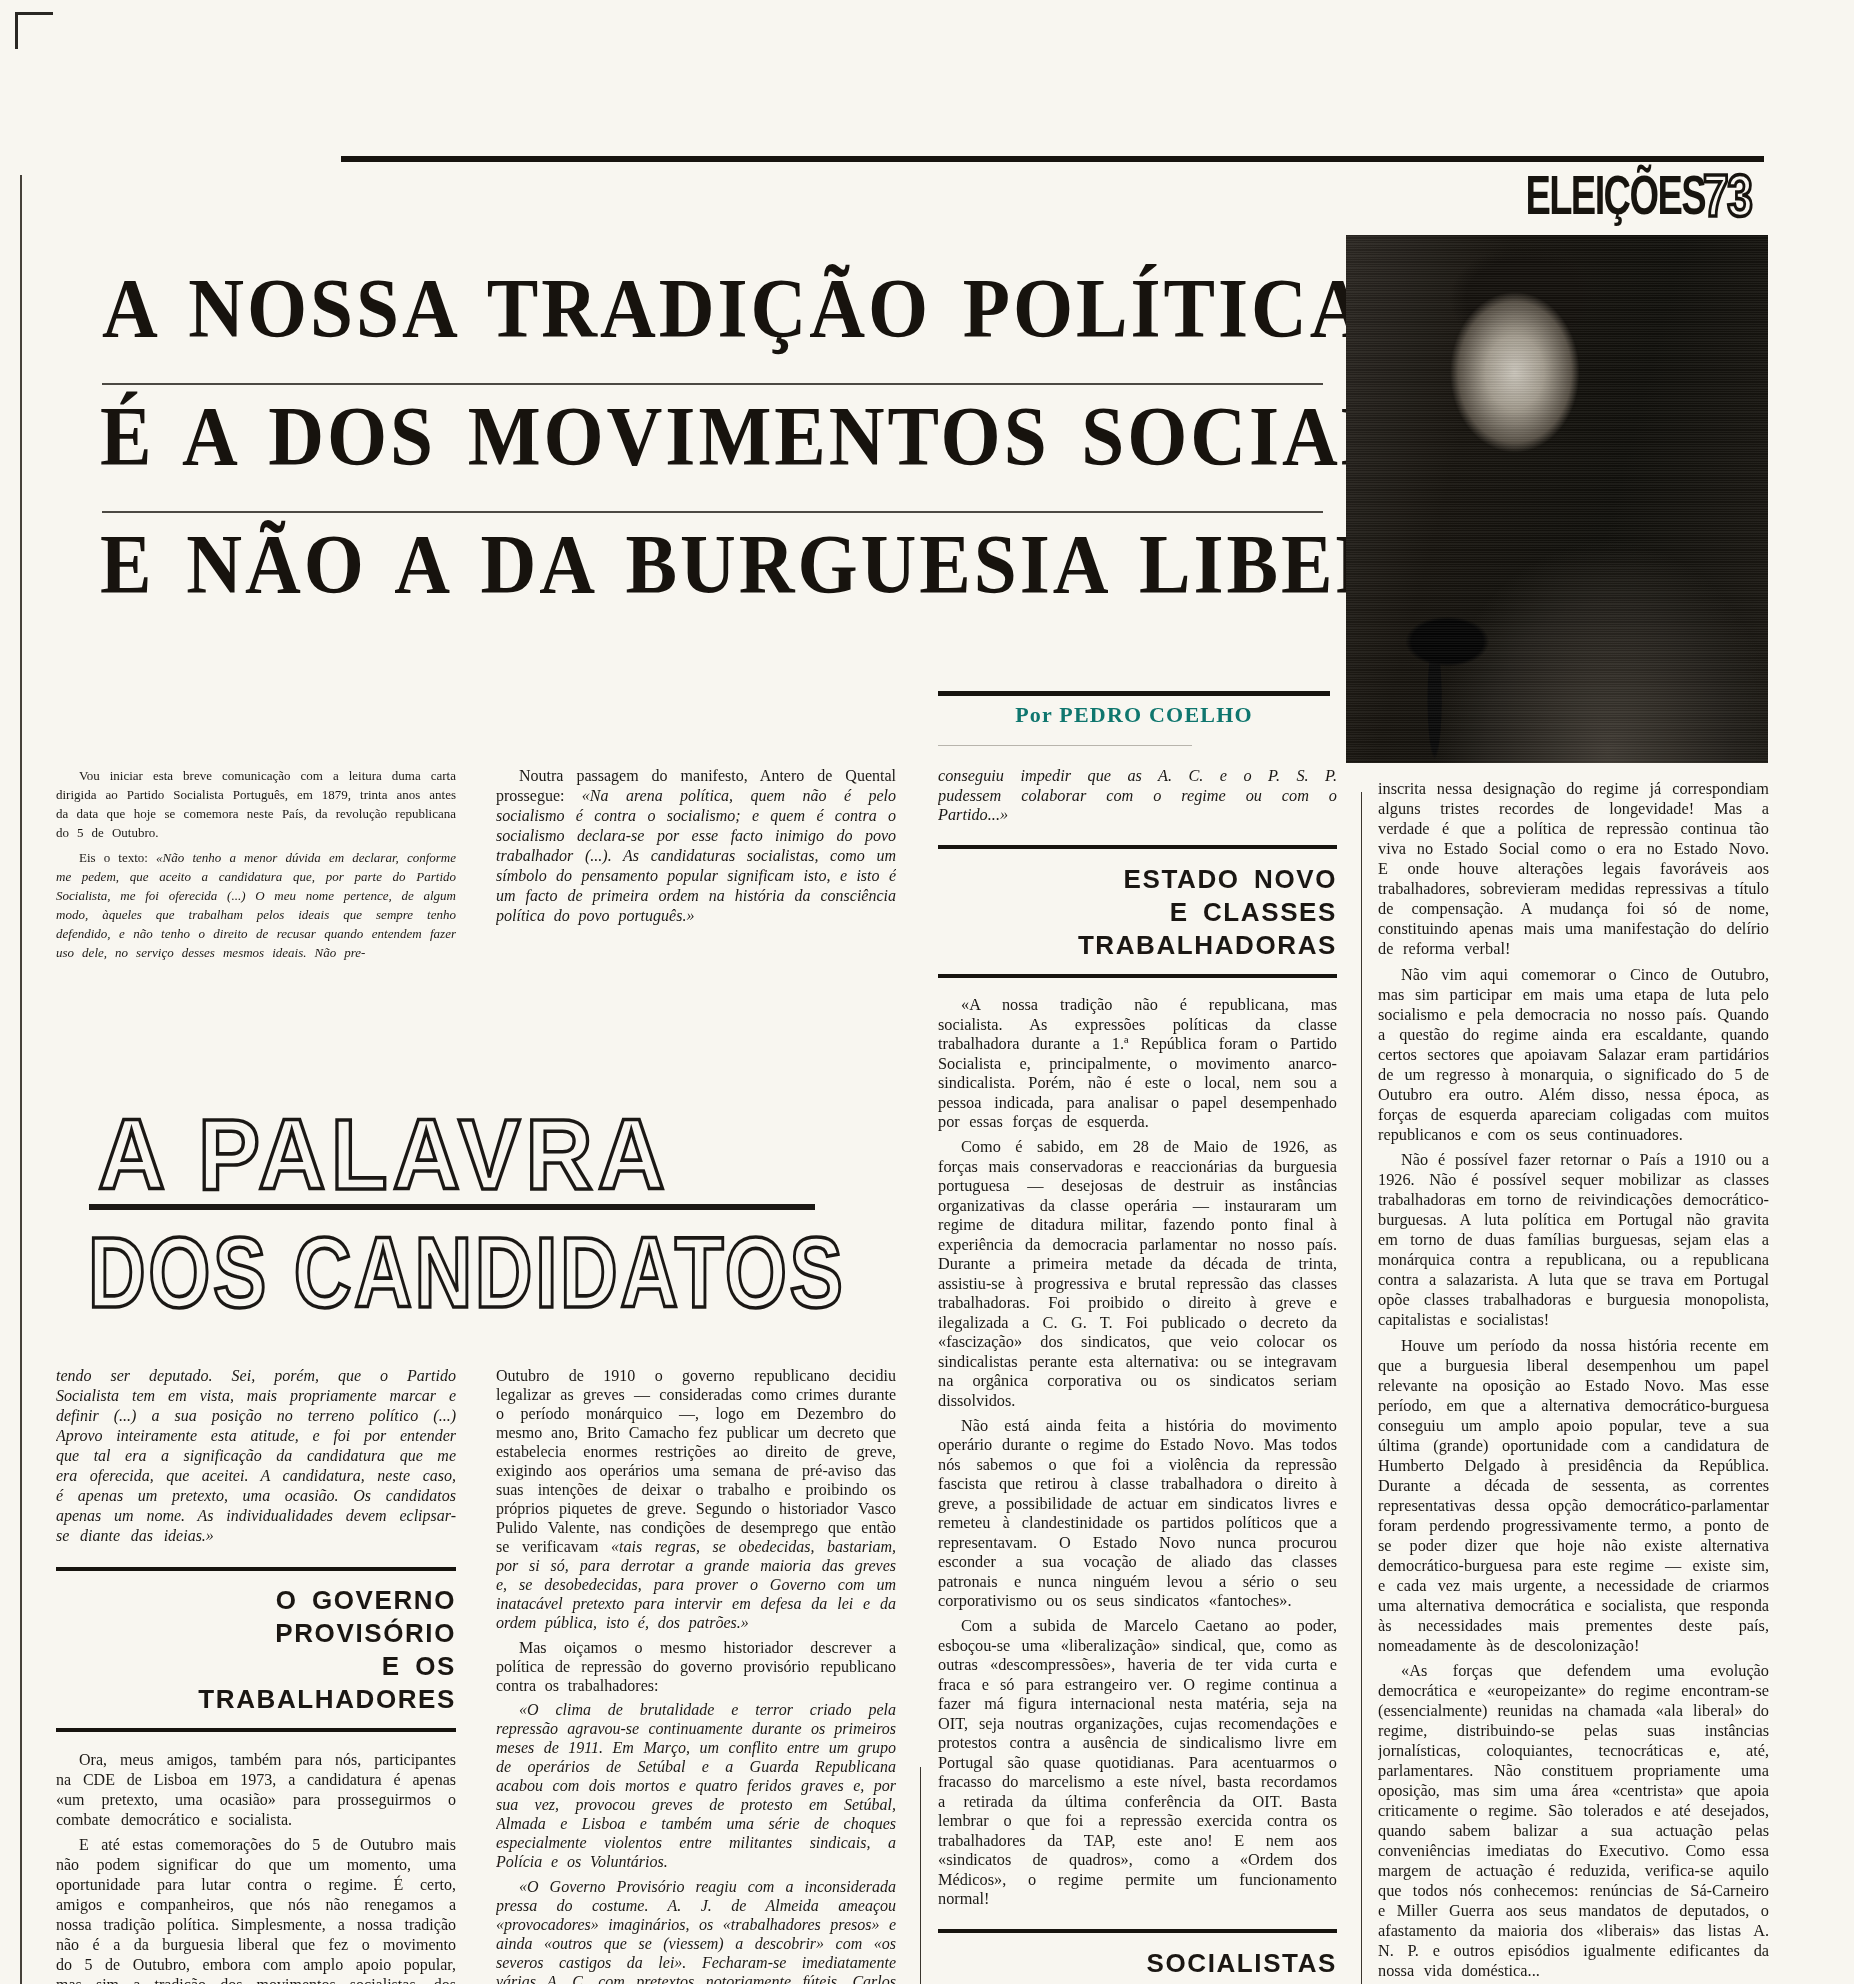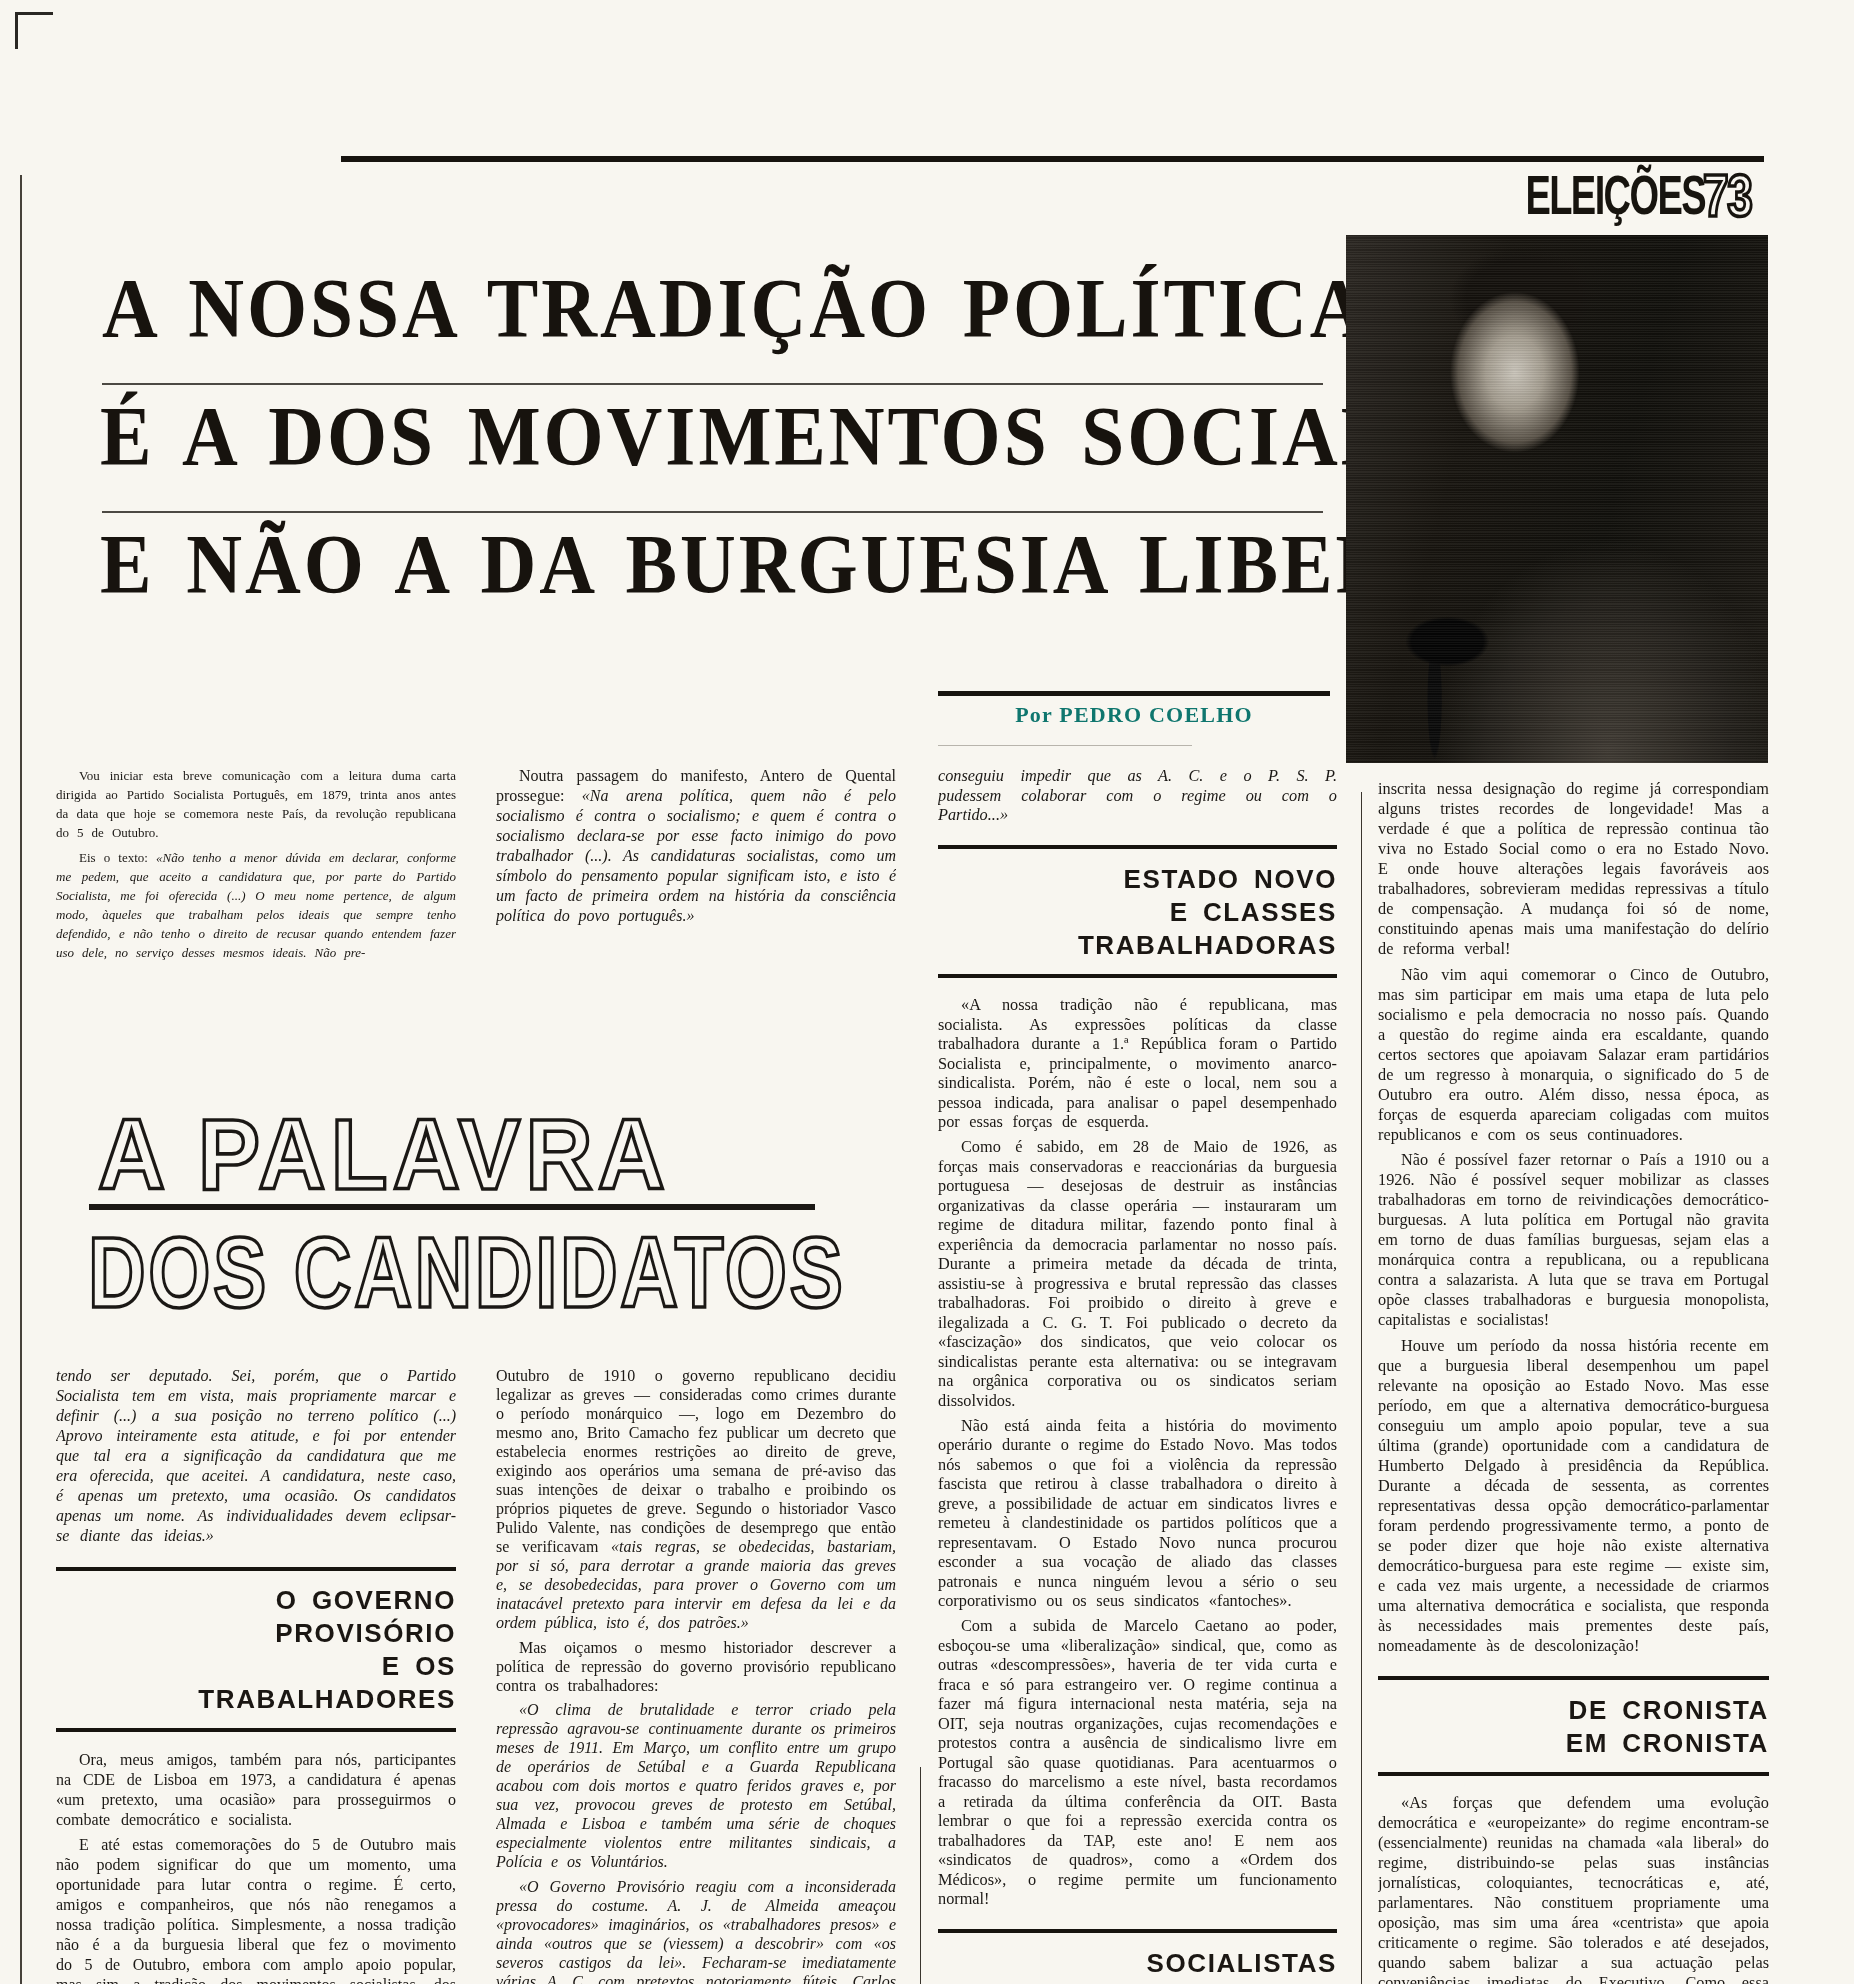--- a/index.html
+++ b/index.html
@@ -155,23 +155,19 @@
 
   </div>
 
 </div>
 
 <div class="col c4">
   <p class="noind">inscrita nessa designação do regime já correspondiam alguns tristes recordes de longevidade! Mas a verdade é que a política de repressão continua tão viva no Estado Social como o era no Estado Novo. E onde houve alterações legais favoráveis aos trabalhadores, sobrevieram medidas repressivas a título de compensação. A mudança foi só de nome, constituindo apenas mais uma manifestação do delírio de reforma verbal!</p>
   <p>Não vim aqui comemorar o Cinco de Outubro, mas sim participar em mais uma etapa de luta pelo socialismo e pela democracia no nosso país. Quando a questão do regime ainda era escaldante, quando certos sectores que apoiavam Salazar eram partidários de um regresso à monarquia, o significado do 5 de Outubro era outro. Além disso, nessa época, as forças de esquerda apareciam coligadas com muitos republicanos e com os seus continuadores.</p>
   <p>Não é possível fazer retornar o País a 1910 ou a 1926. Não é possível sequer mobilizar as classes trabalhadoras em torno de reivindicações democrático-burguesas. A luta política em Portugal não gravita em torno de duas famílias burguesas, sejam elas a monárquica contra a republicana, ou a republicana contra a salazarista. A luta que se trava em Portugal opõe classes trabalhadoras e burguesia monopolista, capitalistas e socialistas!</p>
   <p>Houve um período da nossa história recente em que a burguesia liberal desempenhou um papel relevante na oposição ao Estado Novo. Mas esse período, em que a alternativa democrático-burguesa conseguiu um amplo apoio popular, teve a sua última (grande) oportunidade com a candidatura de Humberto Delgado à presidência da República. Durante a década de sessenta, as correntes representativas dessa opção democrático-parlamentar foram perdendo progressivamente termo, a ponto de se poder dizer que hoje não existe alternativa democrático-burguesa para este regime — existe sim, e cada vez mais urgente, a necessidade de criarmos uma alternativa democrática e socialista, que responda às necessidades mais prementes deste país, nomeadamente às de descolonização!</p>
-  <div class="sect">
-    <span class="hline">DE CRONISTA</span>
-    <span class="hline ind">EM CRONISTA</span>
-  </div>
   <p>«As forças que defendem uma evolução democrática e «europeizante» do regime encontram-se (essencialmente) reunidas na chamada «ala liberal» do regime, distribuindo-se pelas suas instâncias jornalísticas, coloquiantes, tecnocráticas e, até, parlamentares. Não constituem propriamente uma oposição, mas sim uma área «centrista» que apoia criticamente o regime. São tolerados e até desejados, quando sabem balizar a sua actuação pelas conveniências imediatas do Executivo. Como essa margem de actuação é reduzida, verifica-se aquilo que todos nós conhecemos: renúncias de Sá-Carneiro e Miller Guerra aos seus mandatos de deputados, o afastamento da maioria dos «liberais» das listas A. N. P. e outros episódios igualmente edificantes da nossa vida doméstica...</p>
 
 </div>
 
 <div class="abs vdiv vd1"></div>
 <div class="abs vdiv vd2"></div>
 
 
 </body></html>

